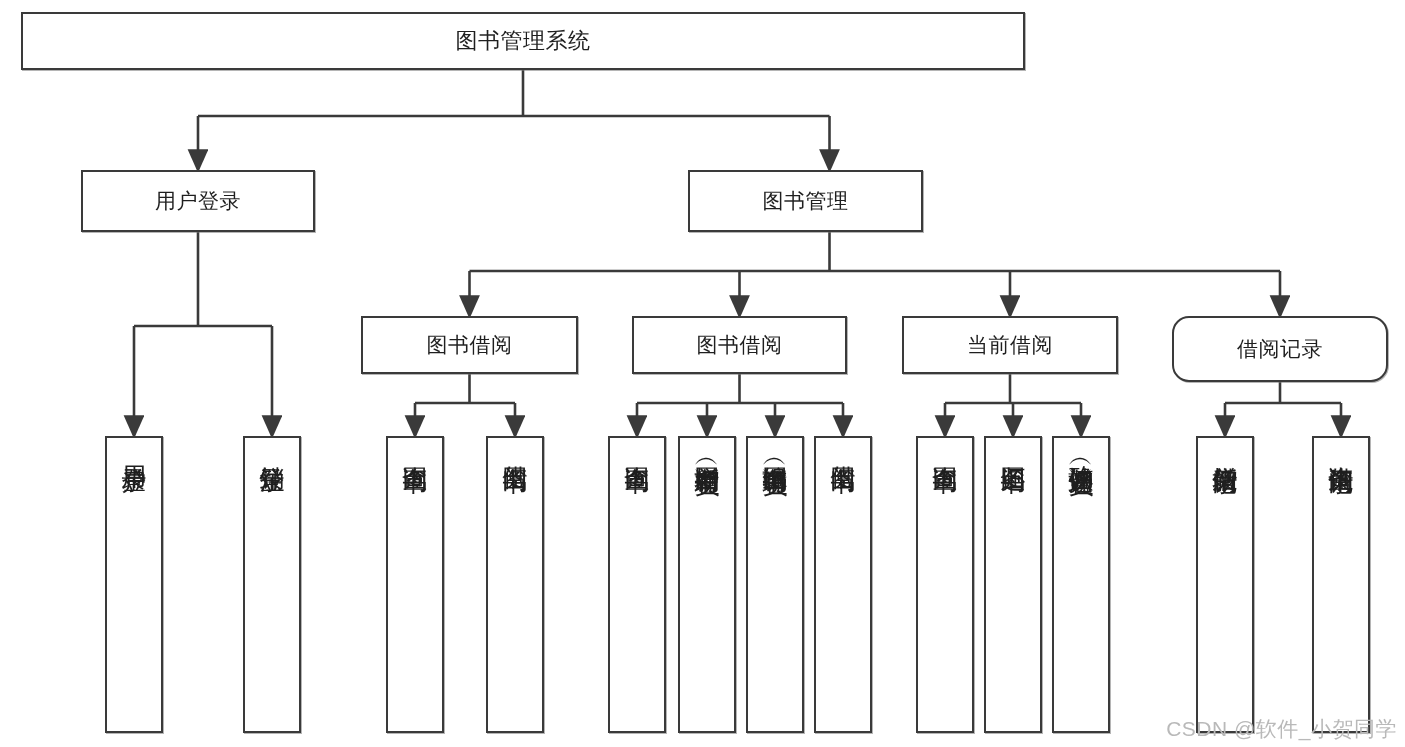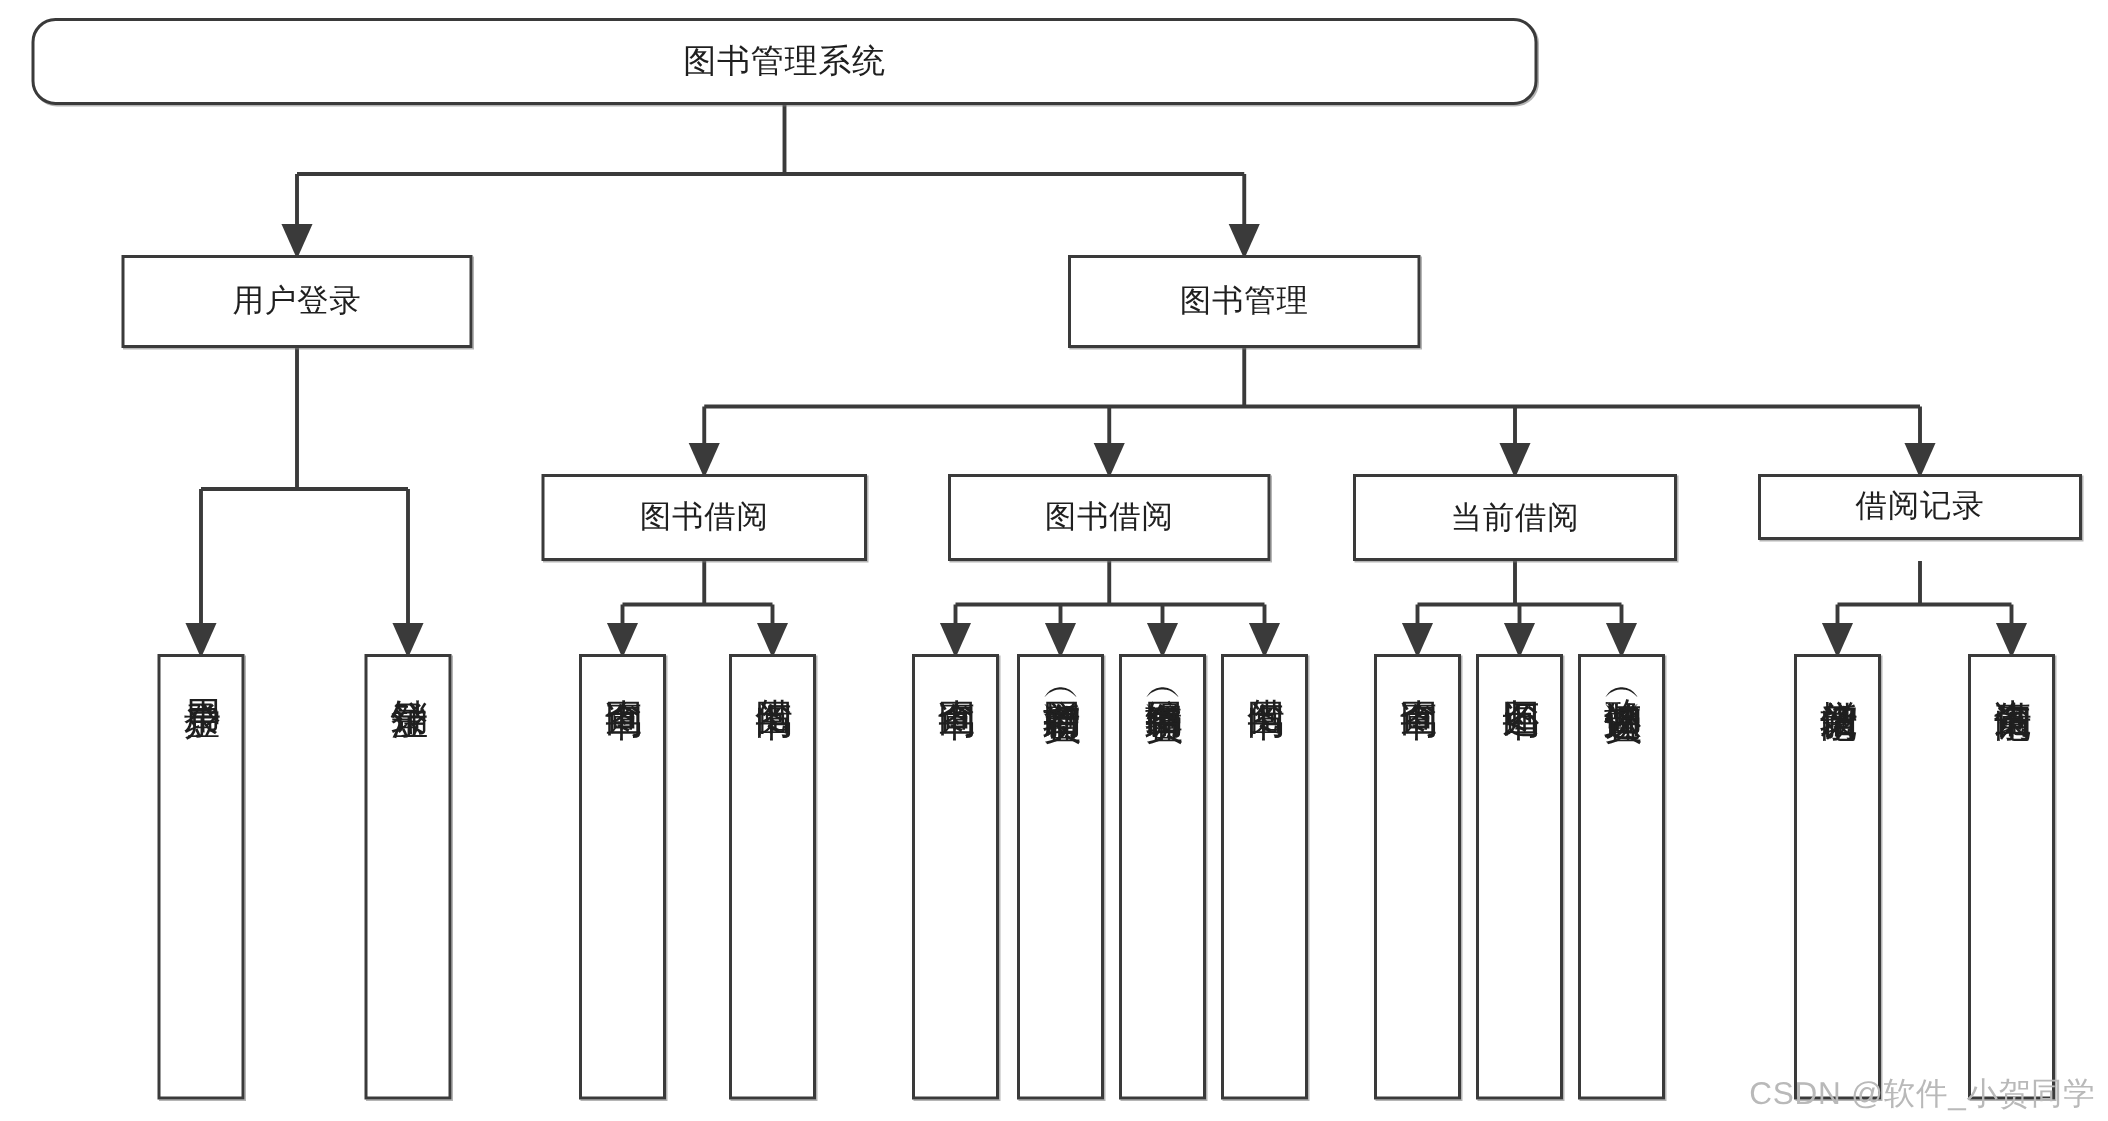--- a/index.html
+++ b/index.html
@@ -119,39 +119,39 @@
         <path d="M1013,403 L1013,435" marker-end="url(#arrowhead)"></path>
         <path d="M1081,403 L1081,435" marker-end="url(#arrowhead)"></path>
         <path d="M1280,374 L1280,403"></path>
         <path d="M1225,403 L1341,403"></path>
         <path d="M1225,403 L1225,435" marker-end="url(#arrowhead)"></path>
         <path d="M1341,403 L1341,435" marker-end="url(#arrowhead)"></path>
       </g>
   </svg>
 
   <div id="nodes">
-      <div class="node root horiz" style="left: 21px; top: 12px; width: 1004px; height: 58px; border-radius: 16px;">
+      <div class="node root horiz" style="left: 21px; top: 12px; width: 1004px; height: 58px;">
         <span class="label">图书管理系统</span>
       </div>
       <div class="node lvl1 horiz" style="left: 81px; top: 170px; width: 234px; height: 62px;">
         <span class="label">用户登录</span>
       </div>
-      <div class="node lvl1 horiz" style="left: 712px; top: 170px; width: 235px; height: 62px; justify-content: center;">
+      <div class="node lvl1 horiz" style="left: 688px; top: 170px; width: 235px; height: 62px; justify-content: center;">
         <span class="label">图书管理</span>
       </div>
       <div class="node lvl2 horiz" style="left: 361px; top: 316px; width: 217px; height: 58px;">
         <span class="label">图书借阅</span>
       </div>
       <div class="node lvl2 horiz" style="left: 632px; top: 316px; width: 215px; height: 58px;">
         <span class="label">图书借阅</span>
       </div>
       <div class="node lvl2 horiz" style="left: 902px; top: 316px; width: 216px; height: 58px; font-family: Liberation Serif, serif;">
         <span class="label">当前借阅</span>
       </div>
-      <div class="node lvl2 horiz" style="left: 1172px; top: 316px; width: 216px; height: 44px;">
+      <div class="node lvl2 horiz" style="left: 1172px; top: 316px; width: 216px; height: 66px; border-radius: 17px;">
         <span class="label">借阅记录</span>
       </div>
       <div class="node leaf vert" style="left: 105px; top: 436px; width: 58px; height: 297px;">
         <span class="label">用户登录</span>
       </div>
       <div class="node leaf vert" style="left: 243px; top: 436px; width: 58px; height: 297px;">
         <span class="label">注销登录</span>
       </div>
       <div class="node leaf vert" style="left: 386px; top: 436px; width: 58px; height: 297px;">
         <span class="label">查询图书</span>

